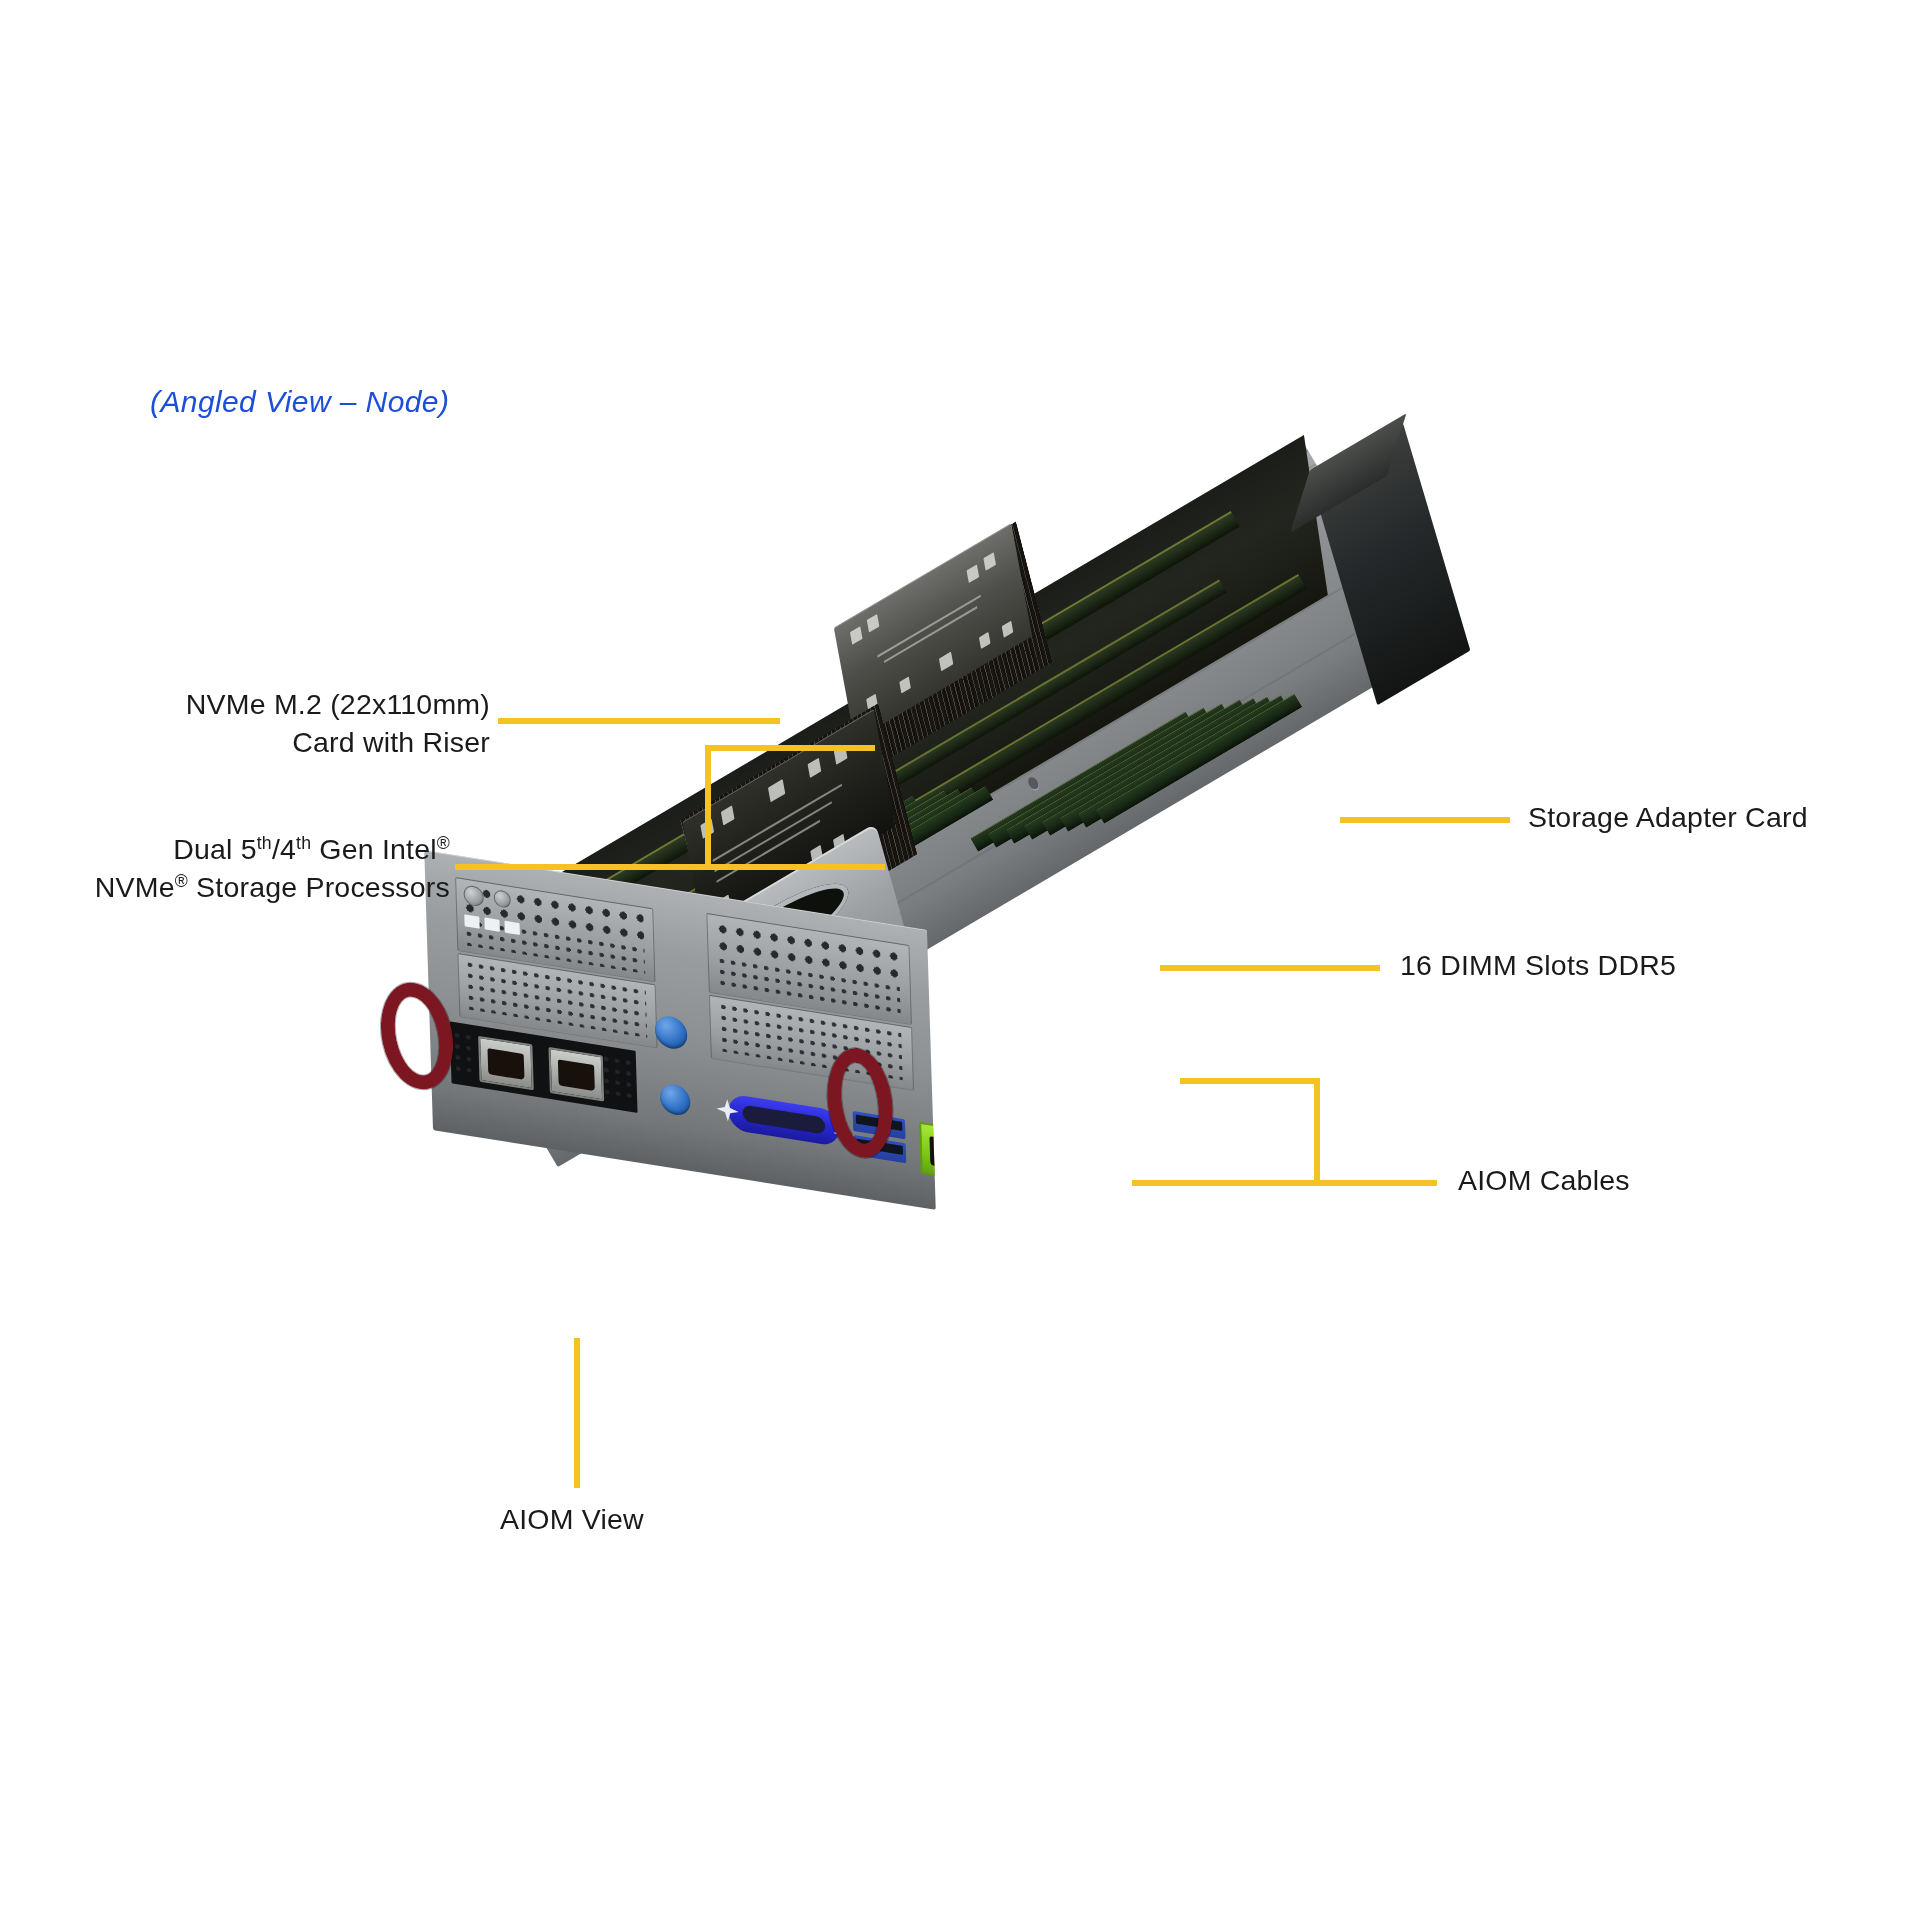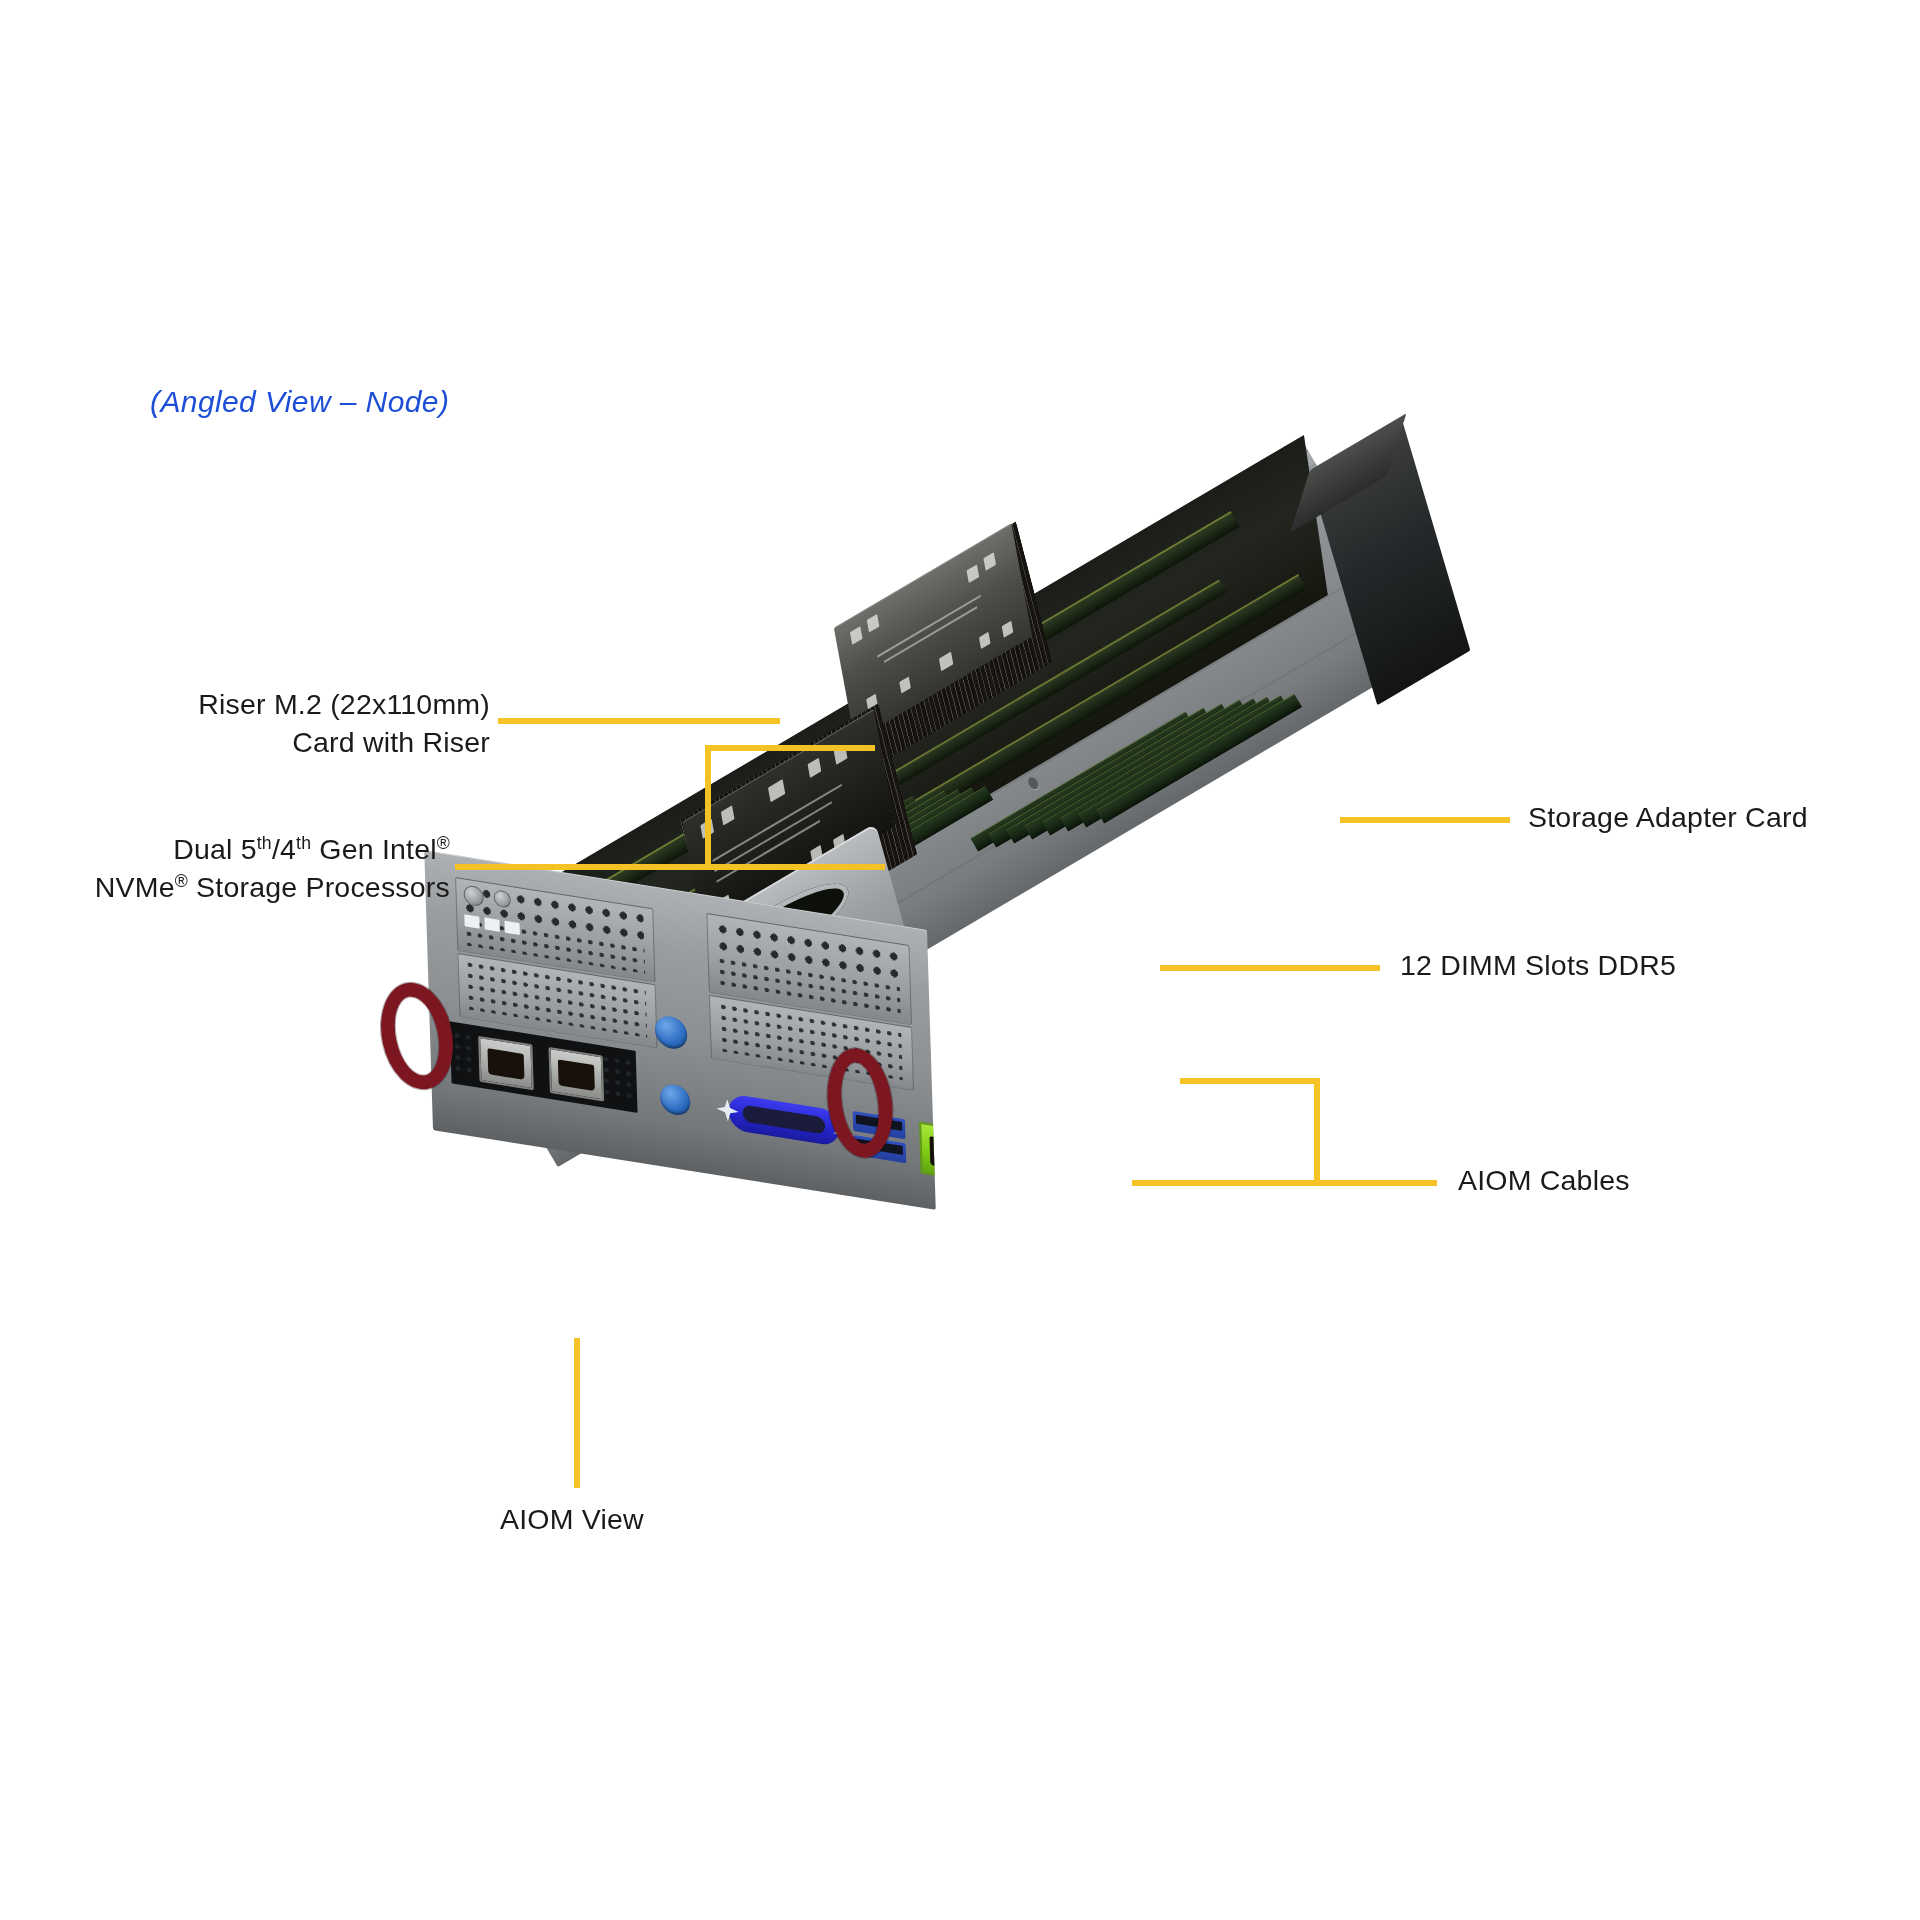--- a/index.html
+++ b/index.html
@@ -493,35 +493,35 @@
 
 <div class="lead-h" style="left:1160px;top:965px;width:220px;"></div>
 
 <div class="lead-h" style="left:1180px;top:1078px;width:140px;"></div>
 <div class="lead-v" style="left:1314px;top:1078px;height:108px;"></div>
 <div class="lead-h" style="left:1132px;top:1180px;width:305px;"></div>
 
 <div class="lead-v" style="left:574px;top:1338px;height:150px;"></div>
 
 <div class="callout right-align" style="left:130px;top:685px;width:360px;">
-  <div>Riser M.2 (22x110mm)</div>
+  <div>NVMe M.2 (22x110mm)</div>
   <div>Card with Riser</div>
 </div>
 
 <div class="callout right-align" style="left:80px;top:830px;width:370px;">
   <div><span>Dual 5</span><sup>th</sup><span>/4</span><sup>th</sup><span> Gen Intel</span><sup>®</sup></div>
   <div><span>NVMe</span><sup>®</sup><span> Storage Processors</span></div>
 </div>
 
 <div class="callout" style="left:1528px;top:798px;">
   <div>Storage Adapter Card</div>
 </div>
 
 <div class="callout" style="left:1400px;top:946px;">
-  <div>12 DIMM Slots DDR5</div>
+  <div>16 DIMM Slots DDR5</div>
 </div>
 
 <div class="callout" style="left:1458px;top:1161px;">
   <div>AIOM Cables</div>
 </div>
 
 <div class="callout" style="left:500px;top:1500px;">
   <div>AIOM View</div>
 </div>
 

